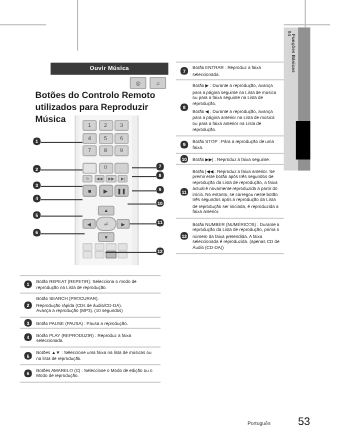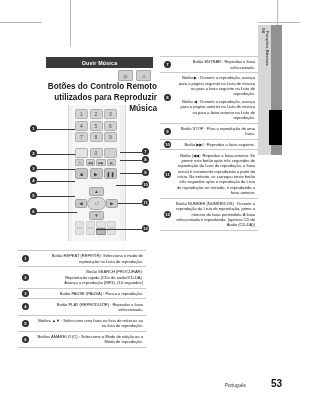--- a/index.html
+++ b/index.html
@@ -4,21 +4,21 @@
 <style>
   html,body{margin:0;padding:0;}
   body{
     width:300px;height:407px;
     background:#ffffff;
     font-family:"Liberation Sans", sans-serif;
     position:relative;
     overflow:hidden;
     color:#111;
   }
-  .page{position:absolute;inset:0;text-align:right;}
+  .page{position:absolute;inset:0;}
 
   
   .crop{position:absolute;background:#b9b9b9;}
   .crop.v{width:1px;height:46px;}
   .crop.h{height:1px;width:42px;}
 
   
   .chapter-tab{
     position:absolute;left:258px;top:25px;width:24px;height:130px;
     background:#d6d6d6;
@@ -114,21 +114,21 @@
   .tbody{flex:1;padding:2.2px 3px 2.2px 0;font-size:4.05px;line-height:1.33;color:#1b1b1b;}
   .tbody p{margin:0;}
   .tbody p + p{margin-top:2px;}
 
   #left-table{left:18px;top:250px;width:128px;}
   #right-table{left:160px;top:56px;width:98px;}
 
   
   .footer{position:absolute;right:18px;bottom:18px;display:flex;align-items:baseline;gap:3px;}
   .footer .lang{font-size:4.6px;color:#333;}
-  .footer .pg{font-size:10px;font-weight:bold;color:#111;margin-left:22px;}
+  .footer .pg{font-size:10px;font-weight:normal;color:#111;margin-left:22px;}
 </style>
 </head>
 <body>
 
 <div class="page">
 
   <div class="crop v" style="left:70px;top:0;"></div>
   <div class="crop v" style="left:277px;top:0;"></div>
   <div class="crop h" style="left:0;top:22px;"></div>
   <div class="crop h" style="right:0;top:22px;"></div>

